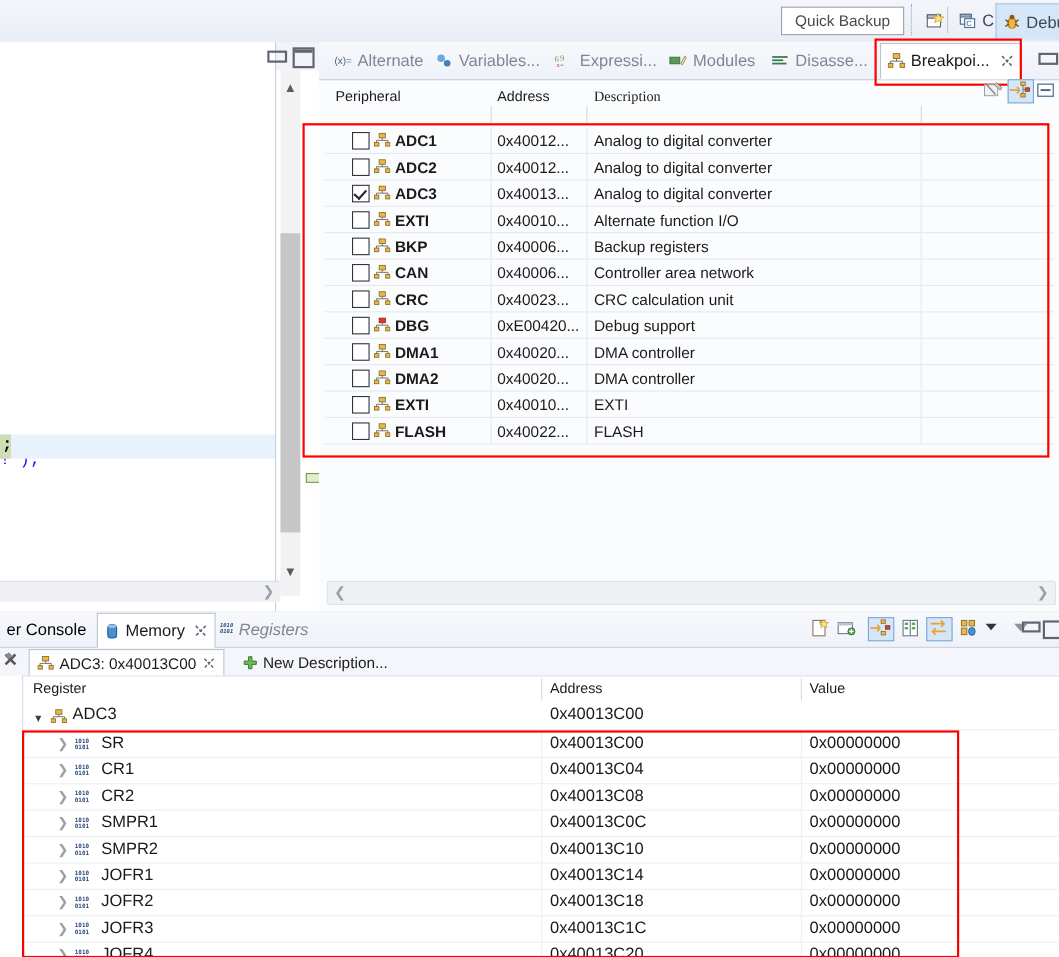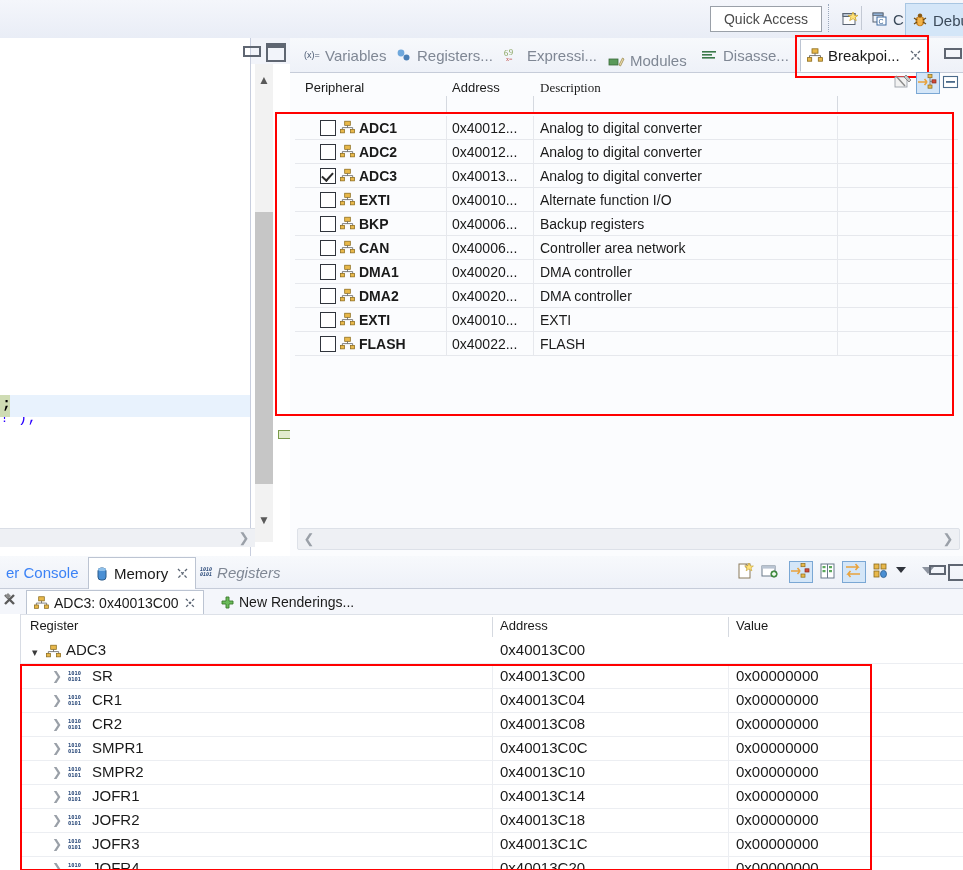--- a/index.html
+++ b/index.html
@@ -83,21 +83,21 @@
     border-bottom:1px solid #c6ccd9;
   }
   .vtab{
     position:absolute;top:41px;height:28px;
     display:flex;align-items:center;gap:5px;
     font-size:15px;color:#7f8794;padding:0 4px;
   }
   #vtab-vars{left:300px;}
   #vtab-bp{left:392px;}
   #vtab-expr{left:500px;}
-  #vtab-mod{left:604px;align-items:flex-end;}
+  #vtab-mod{left:604px;}
   #vtab-dis{left:697px;}
   #vtab-periph{
     left:800px;top:39px;height:31px;
     background:#ffffff;border:1px solid #bcc4d2;border-bottom:1px solid #ffffff;
     color:#1a1a1a;padding:0 6px;
   }
   #vtab-periph-hl{left:795px;top:35px;width:130px;height:39px;border:2px solid #ff0000;pointer-events:none;}
   #periph-min{left:944px;top:48px;width:14px;height:7px;border:2px solid #5f6672;}
   .ptool{position:absolute;width:22px;height:20px;border:1px solid transparent;}
   #ptool1{left:892px;top:72px;}
@@ -146,21 +146,21 @@
   #bottom{
     left:0;top:556px;width:963px;height:314px;
     background:#ffffff;border-top:1px solid #c8cede;
   }
   #btabbar{
     left:0;top:556px;width:963px;height:32px;
     background:linear-gradient(#f7f9fc,#eef1f8);
     border-bottom:1px solid #c6ccd9;
   }
   .btab{position:absolute;top:559px;height:26px;display:flex;align-items:center;gap:5px;font-size:15px;padding:0 6px;}
-  #btab-console{left:0;color:#3b82f6;text-align:center;}
+  #btab-console{left:0;color:#000000;text-align:center;}
   #btab-memory{
     left:88px;top:557px;height:31px;background:#ffffff;
     border:1px solid #bcc4d2;border-bottom:1px solid #ffffff;color:#1a1a1a;
   }
   #btab-registers{left:194px;color:#7f8794;font-style:italic;}
   #bt-min{left:929px;top:565px;width:13px;height:6px;border:2px solid #5f6672;}
   #bt-max{left:948px;top:564px;width:14px;height:13px;border:2px solid #5f6672;}
   .btool{position:absolute;width:22px;height:20px;}
   #btool1{left:736px;top:562px;}
   #btool2{left:760px;top:562px;}
@@ -212,21 +212,21 @@
   .rcs2{left:728px;}
 
   #rt-redbox{left:20px;top:664px;width:848px;height:203px;border:2px solid #ff0000;pointer-events:none;}
   #rt-leftbar{left:0;top:614px;width:20px;height:256px;background:#ffffff;border-right:1px solid #d8dce4;}
   .bin-icon{font-family:"DejaVu Sans Mono",monospace;font-size:5px;line-height:5px;color:#2b4a7a;letter-spacing:0px;font-weight:bold;}
 </style>
 </head>
 <body>
 
 <div class="abs" id="topbar">
-  <div class="abs" id="quick-access">Quick Access</div>
+  <div class="abs" id="quick-access">Quick Backup</div>
   <div class="abs" id="toolbar-sep"></div>
 
   <div class="abs persp-btn" id="persp-new">
     <svg width="18" height="18" viewBox="0 0 18 18">
       <rect x="2" y="3.5" width="12" height="11" fill="#fdfdfd" stroke="#5a6472" stroke-width="1"></rect>
       <rect x="2" y="3.5" width="12" height="3" fill="#b9c4d2" stroke="#5a6472" stroke-width="1"></rect>
       <path d="M12 2 L13.6 5.4 L17 5.4 L14.2 7.4 L15.3 10.6 L12 8.7 L8.7 10.6 L9.8 7.4 L7 5.4 L10.4 5.4 Z" fill="#ffe27a" stroke="#c8a22b" stroke-width="0.7"></path>
     </svg>
   </div>
   <div class="abs" id="persp-vsep"></div>
@@ -269,28 +269,28 @@
 <div class="abs" id="ed-hsb"></div>
 <div class="abs" id="ed-hsb-arrow">❯</div>
 
 <div class="abs" id="periph-panel"></div>
 <div class="abs" id="periph-tabbar"></div>
 
 <div class="abs vtab" id="vtab-vars">
   <svg width="16" height="14" viewBox="0 0 16 14">
     <text x="0" y="10" font-size="9" fill="#4a5a72" font-family="Liberation Sans, sans-serif">(x)=</text>
   </svg>
-  <span>Variables</span>
+  <span>Alternate</span>
 </div>
 <div class="abs vtab" id="vtab-bp">
   <svg width="16" height="14" viewBox="0 0 16 14">
     <circle cx="5" cy="5" r="3.4" fill="#6fa8dc"></circle>
     <circle cx="10.5" cy="9.5" r="3" fill="#4a7fb5"></circle>
   </svg>
-  <span>Registers...</span>
+  <span>Variables...</span>
 </div>
 <div class="abs vtab" id="vtab-expr">
   <svg width="18" height="14" viewBox="0 0 18 14">
     <text x="0" y="8" font-size="8" fill="#7a9a4a" font-family="Liberation Serif, serif">6</text>
     <text x="5" y="7" font-size="8" fill="#7a9a4a" font-family="Liberation Serif, serif">9</text>
     <text x="2" y="13" font-size="6" fill="#c0504d" font-family="Liberation Serif, serif">x=</text>
   </svg>
   <span>Expressi...</span>
 </div>
 <div class="abs vtab" id="vtab-mod">
@@ -455,20 +455,52 @@
       <span class="pic">
   <svg width="15" height="15" viewBox="0 0 16 15">
     <rect x="5" y="0.8" width="6" height="4.4" fill="#e8b84b" stroke="#8a6a1a" stroke-width="0.8"></rect>
     <path d="M8 5.2 L8 7.6 M2.5 7.6 L13.5 7.6 M2.5 7.6 L2.5 9.6 M13.5 7.6 L13.5 9.6" stroke="#6a6a6a" stroke-width="0.9" fill="none"></path>
     <rect x="0.5" y="9.6" width="4.2" height="3.6" fill="#e8b84b" stroke="#8a6a1a" stroke-width="0.8"></rect>
     <rect x="11.3" y="9.6" width="4.2" height="3.6" fill="#e8b84b" stroke="#8a6a1a" stroke-width="0.8"></rect>
   </svg></span>
       <span class="pcolsep cs1"></span>
       <span class="pcolsep cs2"></span>
       <span class="pcolsep cs3"></span>
+      <span class="pname">CRC</span>
+      <span class="paddr">0x40023...</span>
+      <span class="pdesc">CRC calculation unit</span>
+    </div>
+    <div class="prow">
+      <span class="cb"></span>
+      <span class="pic">
+  <svg width="15" height="15" viewBox="0 0 16 15">
+    <rect x="5" y="0.8" width="6" height="4.4" fill="#e03a2a" stroke="#8a1a10" stroke-width="0.8"></rect>
+    <path d="M8 5.2 L8 7.6 M2.5 7.6 L13.5 7.6 M2.5 7.6 L2.5 9.6 M13.5 7.6 L13.5 9.6" stroke="#6a6a6a" stroke-width="0.9" fill="none"></path>
+    <rect x="0.5" y="9.6" width="4.2" height="3.6" fill="#e8b84b" stroke="#8a6a1a" stroke-width="0.8"></rect>
+    <rect x="11.3" y="9.6" width="4.2" height="3.6" fill="#e8b84b" stroke="#8a6a1a" stroke-width="0.8"></rect>
+  </svg></span>
+      <span class="pcolsep cs1"></span>
+      <span class="pcolsep cs2"></span>
+      <span class="pcolsep cs3"></span>
+      <span class="pname">DBG</span>
+      <span class="paddr">0xE00420...</span>
+      <span class="pdesc">Debug support</span>
+    </div>
+    <div class="prow">
+      <span class="cb"></span>
+      <span class="pic">
+  <svg width="15" height="15" viewBox="0 0 16 15">
+    <rect x="5" y="0.8" width="6" height="4.4" fill="#e8b84b" stroke="#8a6a1a" stroke-width="0.8"></rect>
+    <path d="M8 5.2 L8 7.6 M2.5 7.6 L13.5 7.6 M2.5 7.6 L2.5 9.6 M13.5 7.6 L13.5 9.6" stroke="#6a6a6a" stroke-width="0.9" fill="none"></path>
+    <rect x="0.5" y="9.6" width="4.2" height="3.6" fill="#e8b84b" stroke="#8a6a1a" stroke-width="0.8"></rect>
+    <rect x="11.3" y="9.6" width="4.2" height="3.6" fill="#e8b84b" stroke="#8a6a1a" stroke-width="0.8"></rect>
+  </svg></span>
+      <span class="pcolsep cs1"></span>
+      <span class="pcolsep cs2"></span>
+      <span class="pcolsep cs3"></span>
       <span class="pname">DMA1</span>
       <span class="paddr">0x40020...</span>
       <span class="pdesc">DMA controller</span>
     </div>
     <div class="prow">
       <span class="cb"></span>
       <span class="pic">
   <svg width="15" height="15" viewBox="0 0 16 15">
     <rect x="5" y="0.8" width="6" height="4.4" fill="#e8b84b" stroke="#8a6a1a" stroke-width="0.8"></rect>
     <path d="M8 5.2 L8 7.6 M2.5 7.6 L13.5 7.6 M2.5 7.6 L2.5 9.6 M13.5 7.6 L13.5 9.6" stroke="#6a6a6a" stroke-width="0.9" fill="none"></path>
@@ -610,21 +642,21 @@
   </svg>
   <span>ADC3: 0x40013C00</span>
   <svg width="12" height="12" viewBox="0 0 13 13">
     <path d="M2 2 L11 11 M11 2 L2 11" stroke="#5a6472" stroke-width="1.4" fill="none" stroke-dasharray="3 1.6"></path>
   </svg>
 </div>
 <div class="abs" id="rtab-new">
   <svg width="13" height="13" viewBox="0 0 13 13">
     <path d="M5 1 H8 V5 H12 V8 H8 V12 H5 V8 H1 V5 H5 Z" fill="#6aba5a" stroke="#3a7a2a" stroke-width="0.9"></path>
   </svg>
-  <span>New Renderings...</span>
+  <span>New Description...</span>
 </div>
 
 <div class="abs rt-h" id="rth-reg">Register</div>
 <div class="abs rt-h" id="rth-addr">Address</div>
 <div class="abs rt-h" id="rth-val">Value</div>
 <div class="abs rt-hsep" id="rths1"></div>
 <div class="abs rt-hsep" id="rths2"></div>
 
 <div id="rt-root">
   <span class="twisty">▾</span>

